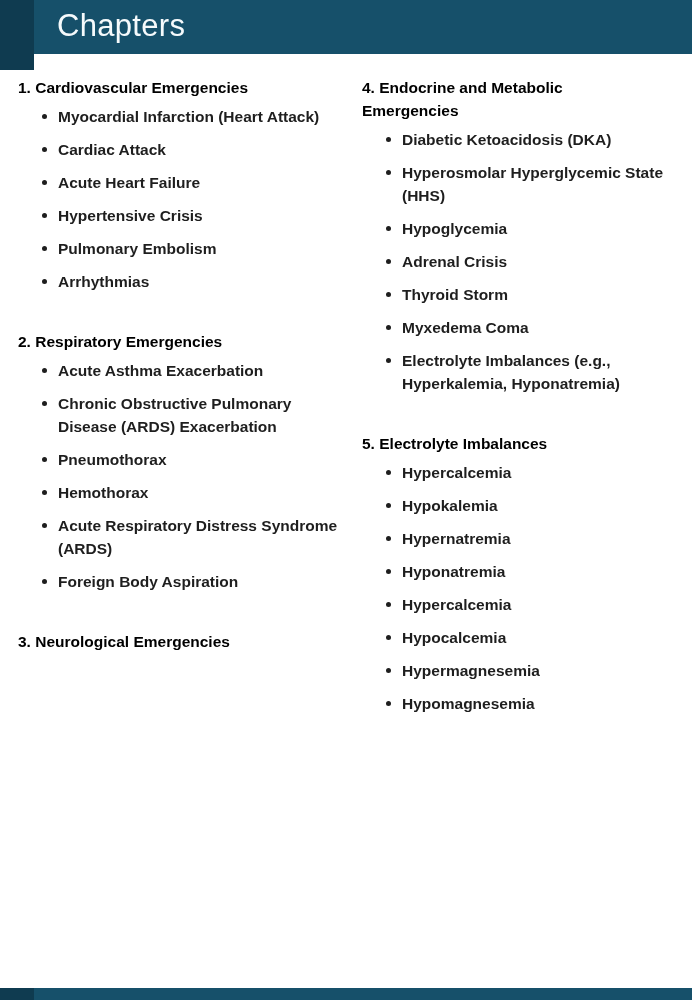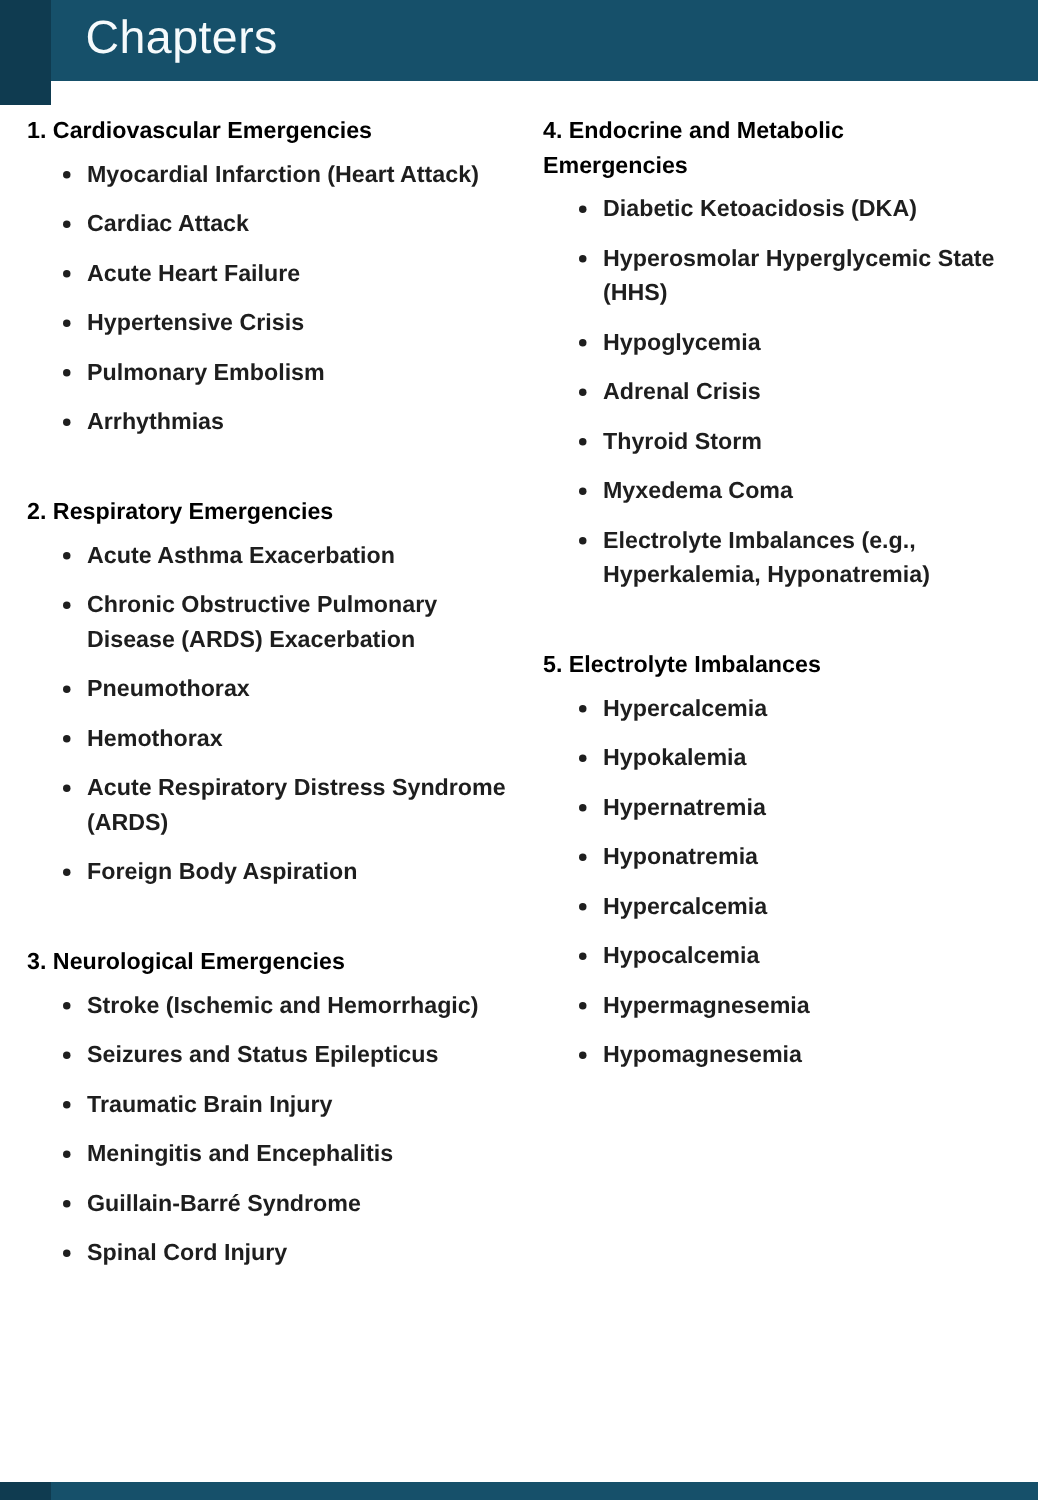--- a/index.html
+++ b/index.html
@@ -124,29 +124,20 @@
           <li class="section-item">Chronic Obstructive Pulmonary Disease (ARDS) Exacerbation</li>
           <li class="section-item">Pneumothorax</li>
           <li class="section-item">Hemothorax</li>
           <li class="section-item">Acute Respiratory Distress Syndrome (ARDS)</li>
           <li class="section-item">Foreign Body Aspiration</li>
         </ul>
   </section>
 
   <section>
     <h2 class="section-heading">3. Neurological Emergencies</h2>
-    <ul class="section-list">
-
-    <li class="section-item">Stroke (Ischemic and Hemorrhagic)</li>
-          <li class="section-item">Seizures and Status Epilepticus</li>
-          <li class="section-item">Traumatic Brain Injury</li>
-          <li class="section-item">Meningitis and Encephalitis</li>
-          <li class="section-item">Guillain-Barré Syndrome</li>
-          <li class="section-item">Spinal Cord Injury</li>
-        </ul>
   </section>
 </div>
   <div class="col">
   <section>
     <h2 class="section-heading">4. Endocrine and Metabolic Emergencies</h2>
     <ul class="section-list">
 
     <li class="section-item">Diabetic Ketoacidosis (DKA)</li>
           <li class="section-item">Hyperosmolar Hyperglycemic State (HHS)</li>
           <li class="section-item">Hypoglycemia</li>

